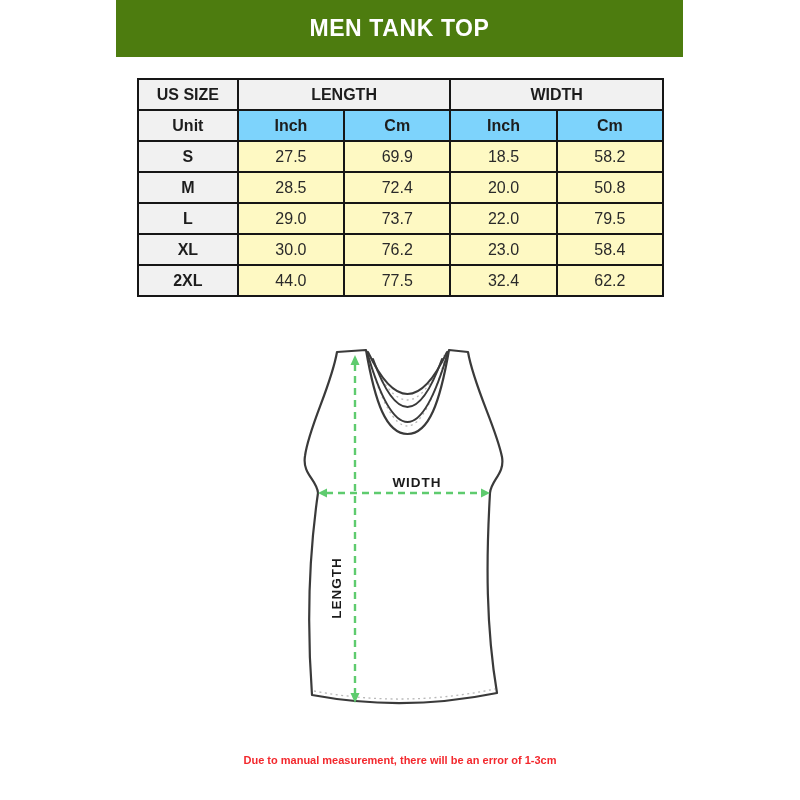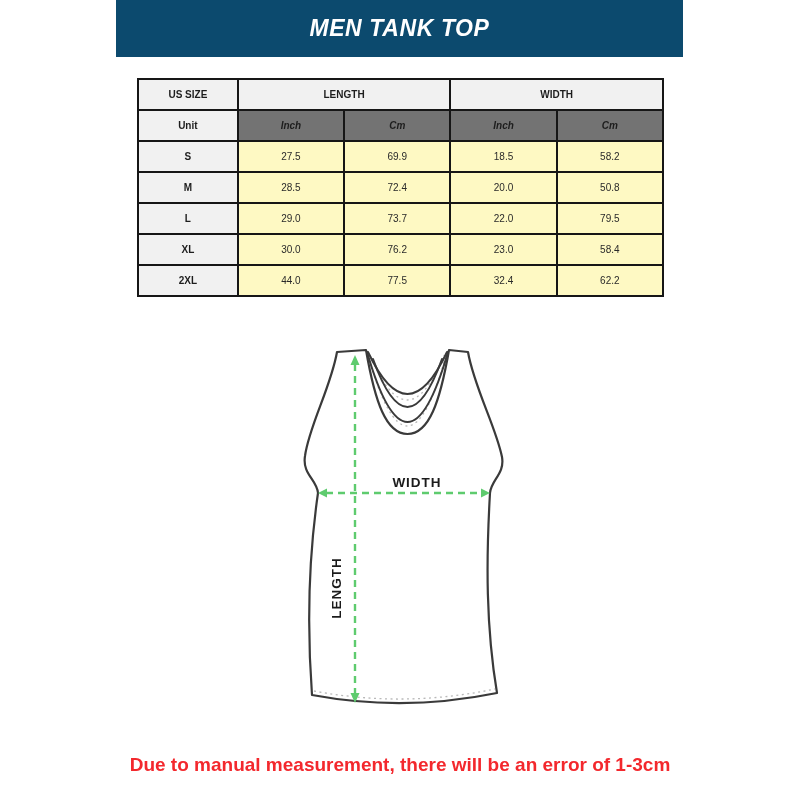--- a/index.html
+++ b/index.html
@@ -33,58 +33,58 @@
   table.size-table {
     width: 100%;
     border-collapse: collapse;
     table-layout: fixed;
   }
   table.size-table th, table.size-table td {
     border: 2px solid #161616;
     height: 31px;
     text-align: center;
     vertical-align: middle;
-    font-size: 10px;
+    font-size: 16px;
     color: #1d1d1d;
     padding: 0;
   }
   table.size-table th { font-weight: bold; background: #f1f1f1; }
   table.size-table td { font-weight: normal; background: #fef9c3; color: #2a2a2a; }
   table.size-table td.row-label { font-weight: bold; background: #f1f1f1; color: #1d1d1d; }
-  table.size-table th.unit-cell { background: #737373; font-style: italic; }
+  table.size-table th.unit-cell { background: #7dd3fc; }
 
   
   .tank-svg {
     position: absolute;
     left: 280px; top: 342px;
     width: 245px; height: 380px;
   }
   .tank-svg text {
     font-family: "Liberation Sans", "DejaVu Sans", sans-serif;
     font-weight: bold;
     font-size: 13.5px;
     letter-spacing: 1px;
     fill: #1b1b1b;
   }
 
   
   .footer-note {
     position: absolute;
     left: 0; top: 754px; width: 800px;
     text-align: center;
-    font-size: 19px;
+    font-size: 11px;
     font-weight: bold;
   }
 </style>
 </head>
 <body>
 
 <div class="stage">
 
-  <div class="banner" style="background:#0c4a6e;font-style:italic;">
+  <div class="banner" style="background:#4d7c0f;">
     <div class="banner-title">MEN TANK TOP</div>
   </div>
 
   <div class="table-wrap">
     <table class="size-table">
       <colgroup>
         <col style="width:19%">
           <col style="width:20.25%">
           <col style="width:20.25%">
           <col style="width:20.25%">

